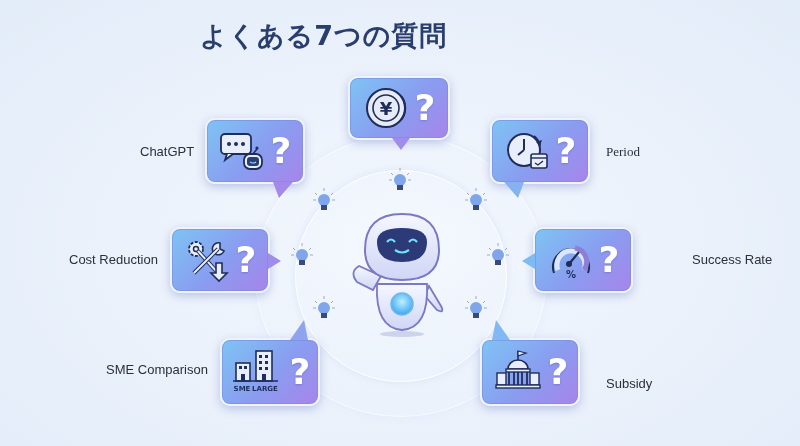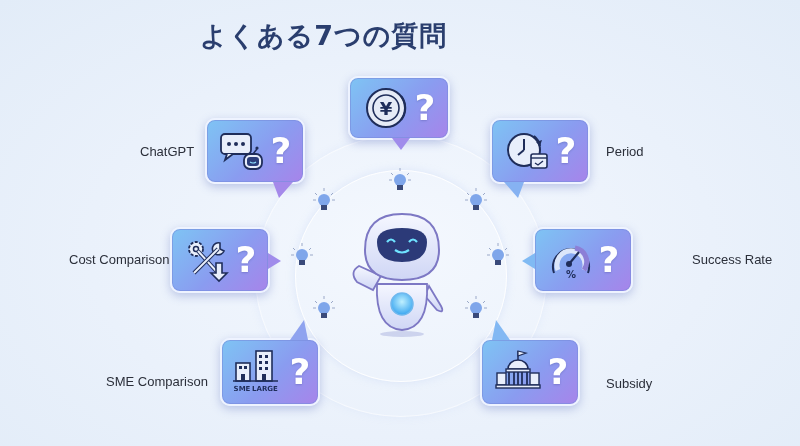--- a/index.html
+++ b/index.html
@@ -83,37 +83,37 @@
     <path d="M36 18 L38 12 L32 14 Z" fill="#1f2d5a"></path>
     <line x1="20" y1="22" x2="20" y2="11" stroke="#1f2d5a" stroke-width="2"></line>
     <line x1="20" y1="22" x2="14" y2="27" stroke="#1f2d5a" stroke-width="2"></line>
     <rect x="27" y="26" width="16" height="14" rx="2" fill="#e8eefb" stroke="#1f2d5a" stroke-width="1.6"></rect>
     <line x1="27" y1="30" x2="43" y2="30" stroke="#1f2d5a" stroke-width="1.4"></line>
     <path d="M31 35 L34 37 L39 33" stroke="#1f2d5a" stroke-width="1.4" fill="none"></path>
   </svg>
   <span class="q">?</span>
   <div class="tail" style="left:12px;bottom:-16px;border-left:14px solid transparent;border-right:6px solid transparent;border-top:16px solid #86b2f2;"></div>
 </div>
-<div class="label" style="left:606px;top:144px;">Period</div>
+<div class="label" style="left:606px;top:144px;font-family:Liberation Serif, serif;">Period</div>
 
 <div class="bubble" style="left:170px;top:227px;width:100px;height:66px;">
   <svg class="ico" viewBox="0 0 48 46">
     <circle cx="12" cy="12" r="7" fill="#e8eefb" stroke="#1f2d5a" stroke-width="1.8" stroke-dasharray="3 1.5"></circle>
     <circle cx="12" cy="12" r="2.5" fill="none" stroke="#1f2d5a" stroke-width="1.5"></circle>
     <line x1="14" y1="14" x2="34" y2="36" stroke="#1f2d5a" stroke-width="4"></line>
     <line x1="14" y1="14" x2="34" y2="36" stroke="#e8eefb" stroke-width="2"></line>
     <path d="M36 6 a6 6 0 1 0 4 8 l-4-2 z" fill="#e8eefb" stroke="#1f2d5a" stroke-width="1.6"></path>
     <line x1="34" y1="12" x2="10" y2="36" stroke="#1f2d5a" stroke-width="4"></line>
     <line x1="34" y1="12" x2="10" y2="36" stroke="#e8eefb" stroke-width="2"></line>
     <path d="M32 26 L32 36 L27 36 L35 44 L43 36 L38 36 L38 26 Z" fill="#e8eefb" stroke="#1f2d5a" stroke-width="1.6"></path>
   </svg>
   <span class="q">?</span>
   <div class="tail" style="right:-13px;top:24px;border-top:8px solid transparent;border-bottom:8px solid transparent;border-left:13px solid #a08ceb;"></div>
 </div>
-<div class="label" style="left:69px;top:252px;">Cost Comparison</div>
+<div class="label" style="left:69px;top:252px;">Cost Reduction</div>
 
 <div class="bubble" style="left:533px;top:227px;width:100px;height:66px;">
   <svg class="ico" viewBox="0 0 48 46">
     <path d="M7 36 A18 18 0 1 1 41 36" fill="none" stroke="#1f2d5a" stroke-width="2"></path>
     <path d="M11 33 A14 14 0 1 1 37 33" fill="none" stroke="#dce6fa" stroke-width="5"></path>
     <path d="M28 11 A14 14 0 0 1 37 33" fill="none" stroke="#8c7fd6" stroke-width="5"></path>
     <line x1="22" y1="27" x2="32" y2="15" stroke="#1f2d5a" stroke-width="2.2"></line>
     <circle cx="22" cy="27" r="3" fill="#1f2d5a"></circle>
     <text x="24" y="41" text-anchor="middle" font-size="10" font-weight="bold" fill="#1f2d5a" font-family="DejaVu Sans, sans-serif">%</text>
   </svg>
@@ -136,21 +136,21 @@
     <rect x="27" y="18" width="3" height="3" fill="#1f2d5a"></rect>
       <rect x="33" y="18" width="3" height="3" fill="#1f2d5a"></rect>
     <rect x="30" y="25" width="4" height="7" fill="#1f2d5a"></rect>
     <line x1="1" y1="32" x2="46" y2="32" stroke="#1f2d5a" stroke-width="1.6"></line>
     <text x="10" y="42" text-anchor="middle" font-size="7" font-weight="bold" fill="#1f2d5a" font-family="DejaVu Sans, sans-serif">SME</text>
     <text x="33" y="42" text-anchor="middle" font-size="7" font-weight="bold" fill="#1f2d5a" font-family="DejaVu Sans, sans-serif">LARGE</text>
   </svg>
   <span class="q">?</span>
   <div class="tail" style="right:10px;top:-20px;border-left:14px solid transparent;border-right:4px solid transparent;border-bottom:20px solid #8fa3ef;"></div>
 </div>
-<div class="label" style="left:106px;top:374px;">SME Comparison</div>
+<div class="label" style="left:106px;top:362px;">SME Comparison</div>
 
 <div class="bubble" style="left:480px;top:338px;width:100px;height:68px;">
   <svg class="ico" viewBox="0 0 48 46" style="width:52px;">
     <line x1="24" y1="2" x2="24" y2="12" stroke="#1f2d5a" stroke-width="1.5"></line>
     <path d="M24 2 L32 4 L24 7 Z" fill="#e8eefb" stroke="#1f2d5a" stroke-width="1.2"></path>
     <path d="M14 20 A10 9 0 0 1 34 20 Z" fill="#e8eefb" stroke="#1f2d5a" stroke-width="1.6"></path>
     <rect x="12" y="20" width="24" height="3" fill="#e8eefb" stroke="#1f2d5a" stroke-width="1.4"></rect>
     <line x1="15" y1="23" x2="15" y2="36" stroke="#1f2d5a" stroke-width="1.8"></line>
     <line x1="20" y1="23" x2="20" y2="36" stroke="#1f2d5a" stroke-width="1.8"></line>
     <line x1="24" y1="23" x2="24" y2="36" stroke="#1f2d5a" stroke-width="1.8"></line>

